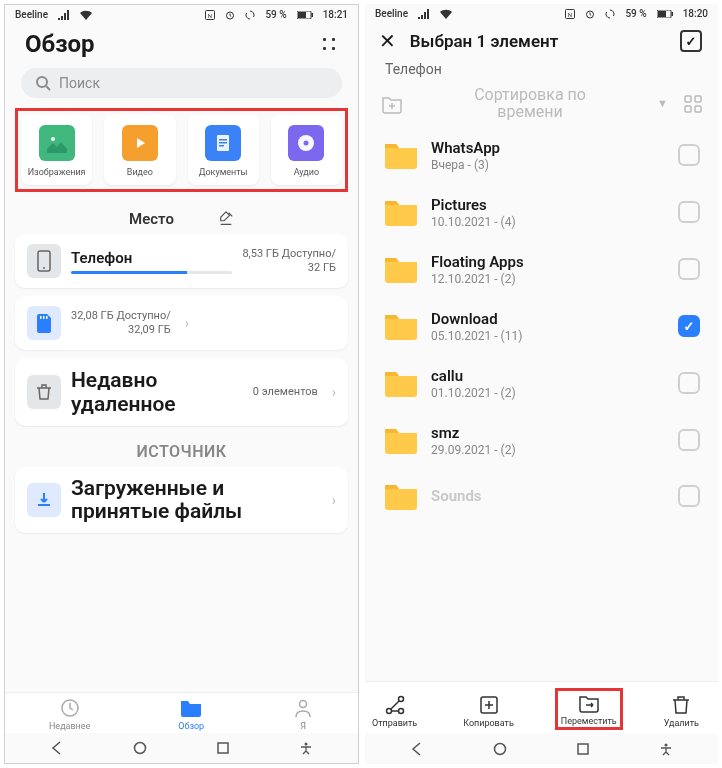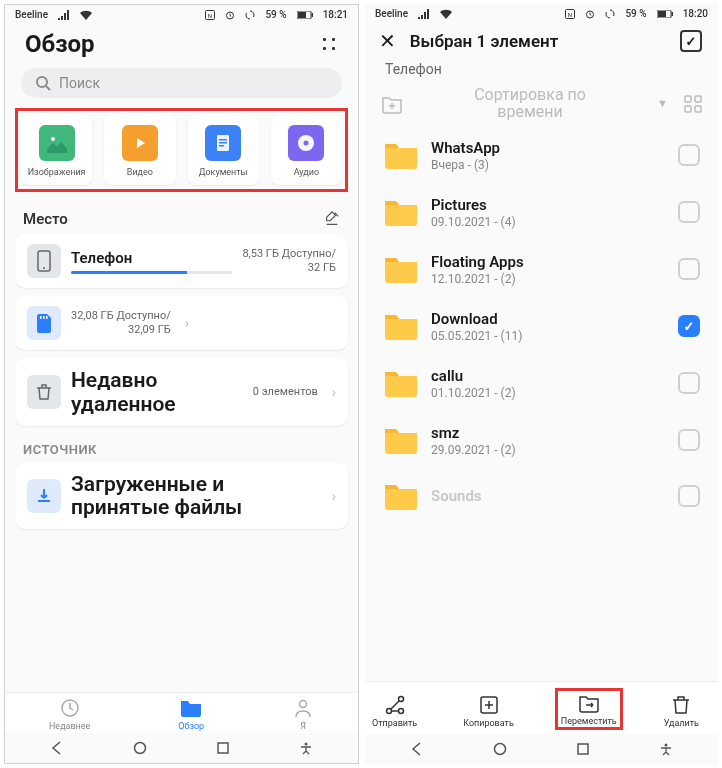--- a/index.html
+++ b/index.html
@@ -80,21 +80,21 @@
     width: 36px; height: 36px; border-radius: 6px;
     display: flex; align-items: center; justify-content: center;
   }
   .cat-card .lbl { font-size: 9px; color: #555; text-align: center; }
   .ic-img  { background: #3fb77d; }
   .ic-vid  { background: #f5a02e; }
   .ic-doc  { background: #3b82f6; }
   .ic-aud  { background: #7b68ee; }
   
   .sec-head {
-    display: flex; justify-content: space-between; align-items: center;
+    display: flex; justify-content: center; align-items: center;
     padding: 8px 18px 6px; font-size: 15px; font-weight: 600; color:#333;gap:44px;
   }
   .broom { width: 16px; height: 16px; }
   
   .stor-list { padding: 0 10px; }
   .stor-card {
     background: #fff; border-radius: 10px;
     box-shadow: 0 1px 2px rgba(0,0,0,0.07);
     padding: 10px 12px; margin-bottom: 8px;
     display: flex; align-items: center; gap: 10px;
@@ -318,21 +318,21 @@
       <div class="stor-body">
         <div class="stor-name lg">Недавно удаленное</div>
       </div>
       <div class="stor-meta">
         <span>0 элементов</span>
       </div>
       <span class="chev">›</span>
     </div>
   </div>
 
-  <div class="sec-head" style="font-size:13px;font-weight:600;color:#888;letter-spacing:0.5px;">
+  <div class="sec-head" style="font-size:16px;font-weight:600;color:#888;letter-spacing:0.5px;">
     <span>ИСТОЧНИК</span>
   </div>
   <div class="stor-list">
     <div class="stor-card">
       <div class="stor-ic ic-dl">
         <svg width="18" height="18" viewBox="0 0 18 18">
             <path d="M9 2v9m0 0l-3-3m3 3l3-3M3 14h12" stroke="#2a7fff" stroke-width="2" fill="none"></path>
           </svg>
       </div>
       <div class="stor-body">
@@ -460,21 +460,21 @@
         </div>
         <div class="r-chk"></div>
       </div>
       <div class="r-item">
         <svg class="folder-ic" width="36" height="30" viewBox="0 0 36 30">
           <path d="M2 4h11l3 4h18v18a3 3 0 01-3 3H5a3 3 0 01-3-3z" fill="#ffc94a"></path>
           <path d="M2 4h11l3 4H2z" fill="#f7b733"></path>
         </svg>
         <div class="r-body">
           <div class="r-name">Pictures</div>
-          <div class="r-meta">09.10.2021 - (4)</div>
+          <div class="r-meta">10.10.2021 - (4)</div>
         </div>
         <div class="r-chk"></div>
       </div>
       <div class="r-item">
         <svg class="folder-ic" width="36" height="30" viewBox="0 0 36 30">
           <path d="M2 4h11l3 4h18v18a3 3 0 01-3 3H5a3 3 0 01-3-3z" fill="#ffc94a"></path>
           <path d="M2 4h11l3 4H2z" fill="#f7b733"></path>
         </svg>
         <div class="r-body">
           <div class="r-name">Floating Apps</div>
@@ -482,21 +482,21 @@
         </div>
         <div class="r-chk"></div>
       </div>
       <div class="r-item">
         <svg class="folder-ic" width="36" height="30" viewBox="0 0 36 30">
           <path d="M2 4h11l3 4h18v18a3 3 0 01-3 3H5a3 3 0 01-3-3z" fill="#ffc94a"></path>
           <path d="M2 4h11l3 4H2z" fill="#f7b733"></path>
         </svg>
         <div class="r-body">
           <div class="r-name">Download</div>
-          <div class="r-meta">05.05.2021 - (11)</div>
+          <div class="r-meta">05.10.2021 - (11)</div>
         </div>
         <div class="r-chk on"></div>
       </div>
       <div class="r-item">
         <svg class="folder-ic" width="36" height="30" viewBox="0 0 36 30">
           <path d="M2 4h11l3 4h18v18a3 3 0 01-3 3H5a3 3 0 01-3-3z" fill="#ffc94a"></path>
           <path d="M2 4h11l3 4H2z" fill="#f7b733"></path>
         </svg>
         <div class="r-body">
           <div class="r-name">callu</div>

